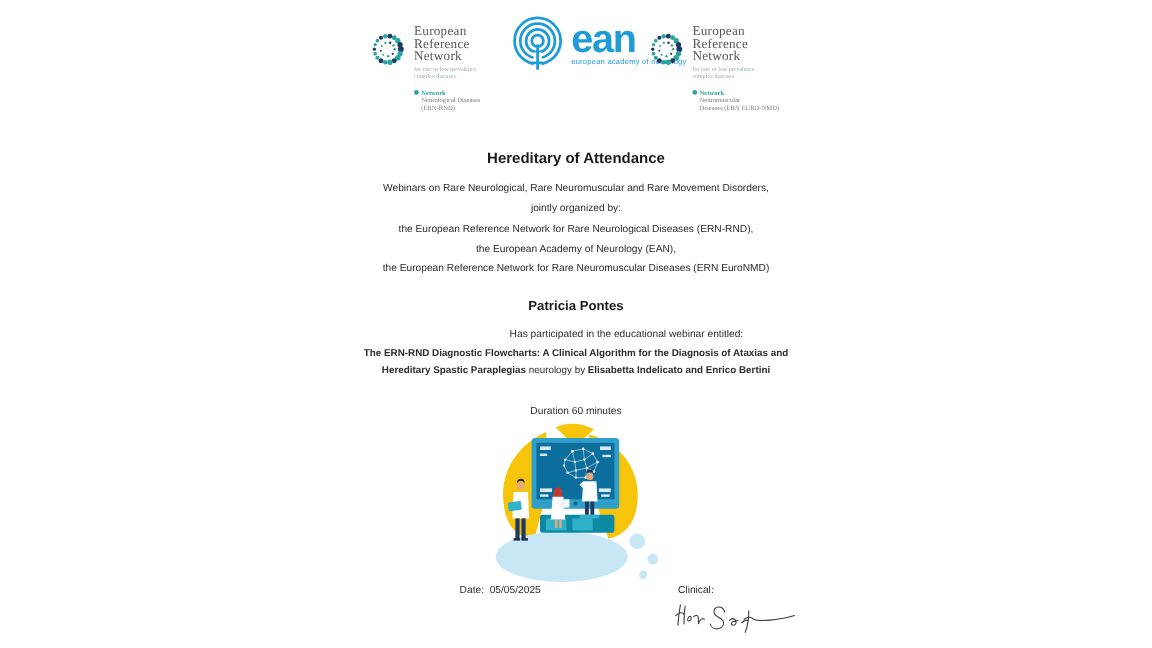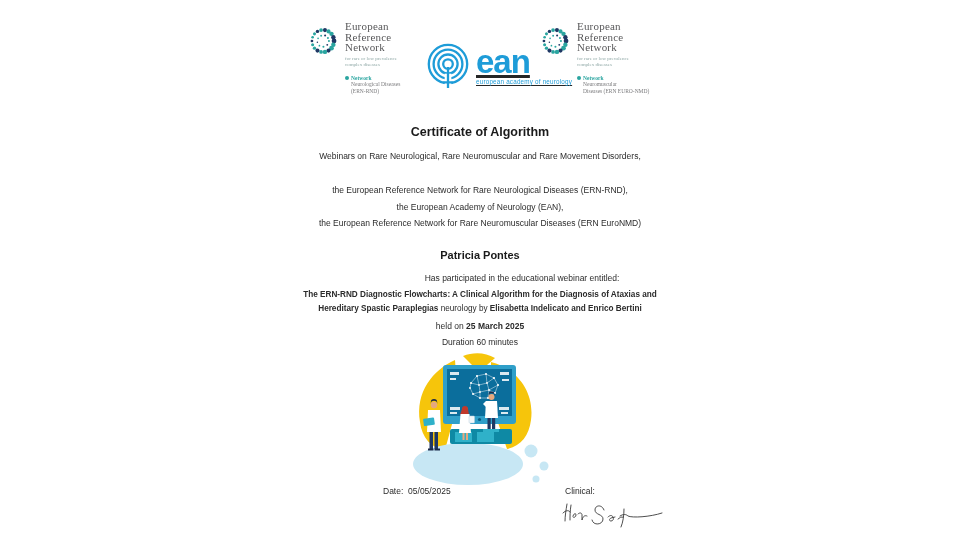--- a/index.html
+++ b/index.html
@@ -75,21 +75,21 @@
         <div>complex diseases</div>
       </div>
       <div class="ern-sub">
         <div><span class="badge-dot"></span><span class="ern-netlabel">Network</span></div>
         <div style="margin-left:6px;">Neurological Diseases</div>
         <div style="margin-left:6px;">(ERN-RND)</div>
       </div>
     </div>
   </div>
 
-  <div class="abs ean-logo" style="left:424px;top:41px;text-decoration:underline;">
+  <div class="abs ean-logo" style="left:424px;top:11px;">
     <svg width="48" height="50" viewBox="0 0 50 50">
       <g fill="none" stroke="#1e9cd8" stroke-width="2.4">
         <circle cx="25" cy="23" r="20"></circle>
         <circle cx="25" cy="23" r="15"></circle>
         <circle cx="25" cy="23" r="10"></circle>
         <circle cx="25" cy="23" r="5"></circle>
       </g>
       <rect x="21.5" y="33" width="7" height="12" fill="#ffffff"></rect>
       <path d="M25 26 L25 48 M20 42 L30 42" stroke="#1e9cd8" stroke-width="2.4" fill="none"></path>
     </svg>
@@ -140,38 +140,36 @@
         <div>complex diseases</div>
       </div>
       <div class="ern-sub">
         <div><span class="badge-dot"></span><span class="ern-netlabel">Network</span></div>
         <div style="margin-left:6px;">Neuromuscular</div>
         <div style="margin-left:6px;">Diseases (ERN EURO-NMD)</div>
       </div>
     </div>
   </div>
 
-  <div class="center doc-title" style="top:125px;">Certificate of Algorithm</div>
+  <div class="center doc-title" style="top:125px;">Hereditary of Attendance</div>
 
   <div class="center body-line" style="top:151px;">Webinars on Rare Neurological, Rare Neuromuscular and Rare Movement Disorders,</div>
+  <div class="center body-line" style="top:168px;">jointly organized by:</div>
   <div class="center body-line" style="top:185px;">the European Reference Network for Rare Neurological Diseases (ERN-RND),</div>
   <div class="center body-line" style="top:202px;">the European Academy of Neurology (EAN),</div>
   <div class="center body-line" style="top:218px;">the European Reference Network for Rare Neuromuscular Diseases (ERN EuroNMD)</div>
 
   <div class="center attendee" style="top:249px;">Patricia Pontes</div>
 
   <div class="center body-line" style="top:273px;margin-left:42px;">Has participated in the educational webinar entitled:</div>
 
   <div class="webinar-block" style="top:288px;">
     <span class="b">The ERN-RND Diagnostic Flowcharts: A Clinical Algorithm for the Diagnosis of Ataxias and Hereditary Spastic Paraplegias</span><span> neurology by </span><span class="b">Elisabetta Indelicato and Enrico Bertini</span>
   </div>
 
-  <div class="center body-line" style="top:321px;">
-    <span>held on </span><span class="b">25 March 2025</span>
-  </div>
 
   <div class="center body-line" style="top:337px;">Duration 60 minutes</div>
 
   <svg class="abs" style="left:403px;top:352px;" width="150" height="140" viewBox="0 0 150 140">
 
     <path d="M52,8 C30,18 12,40 17,70 C19,86 28,96 42,98 L55,50 Z" fill="#f6c50b"></path>
     <path d="M88,10 C112,16 132,38 128,68 C126,84 118,94 104,97 L88,50 Z" fill="#f6c50b"></path>
     <path d="M60,4 C70,0 82,0 92,6 L76,20 Z" fill="#f6c50b"></path>
 
     <ellipse cx="65" cy="112" rx="55" ry="21" fill="#c7e7f4"></ellipse>

